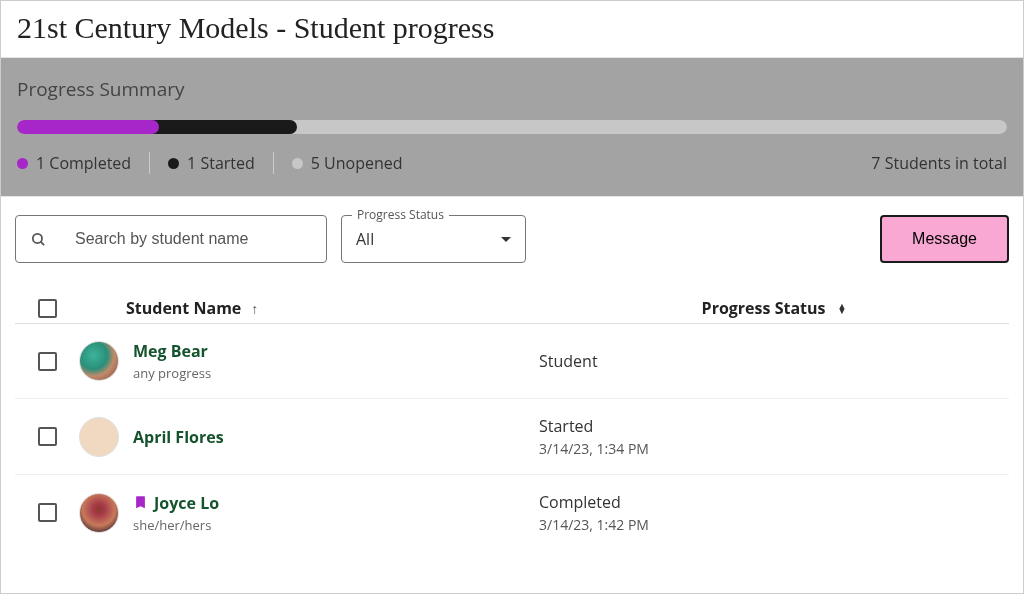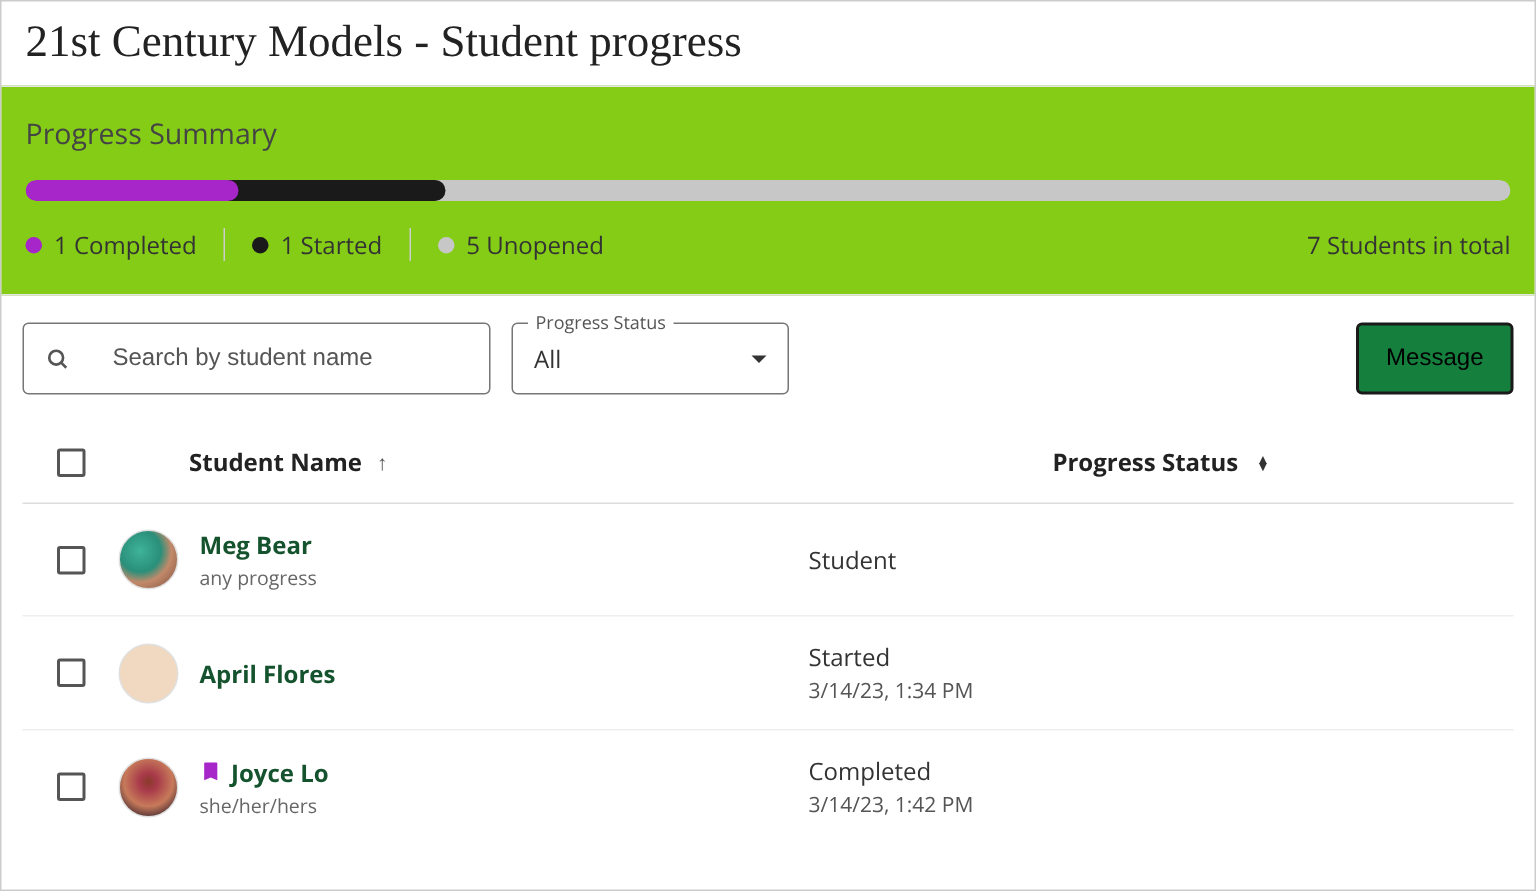--- a/index.html
+++ b/index.html
@@ -18,21 +18,21 @@
       flex-direction: column;
     }
     .page-title {
       font-size: 30px;
       font-weight: 500;
       font-family: Georgia, 'Times New Roman', serif;
       color: #222;
       padding: 10px 16px 12px 16px;
     }
     .summary-section {
-      background: #84cc16;
+      background: #a3a3a3;
       border-top: 1px solid #e5e5e5;
       border-bottom: 1px solid #e5e5e5;
       padding: 18px 16px 22px 16px;
     }
     .summary-title {
       font-size: 19px;
       color: #444;
       font-weight: 400;
       margin-bottom: 18px;
     }
@@ -146,35 +146,35 @@
     }
     .caret {
       width: 0;
       height: 0;
       border-left: 5px solid transparent;
       border-right: 5px solid transparent;
       border-top: 5px solid #333;
     }
     .message-btn {
       height: 48px;
-      padding: 0 18px;
+      padding: 0 30px;
       border: 2px solid #1a1a1a;
       border-radius: 4px;
-      background: #15803d;
+      background: #f9a8d4;
       font-size: 16px;
       font-weight: 500;
       cursor: pointer;
     }
     .table {
       padding: 0 14px;
     }
     .thead {
       display: flex;
       align-items: center;
-      padding: 26px 0 16px 0;
+      padding: 26px 0 4px 0;
       border-bottom: 1px solid #ddd;
     }
     .col-check { width: 64px; display:flex; justify-content:center; align-items:center;}
     .col-name { width: 460px; display: flex; align-items: center; gap: 14px; }
     .col-status { flex: 1; display: flex; align-items: flex-start; flex-direction: column; justify-content:center;}
     .th {
       font-weight: 700;
       font-size: 16px;
       color: #222;
       display: flex;

